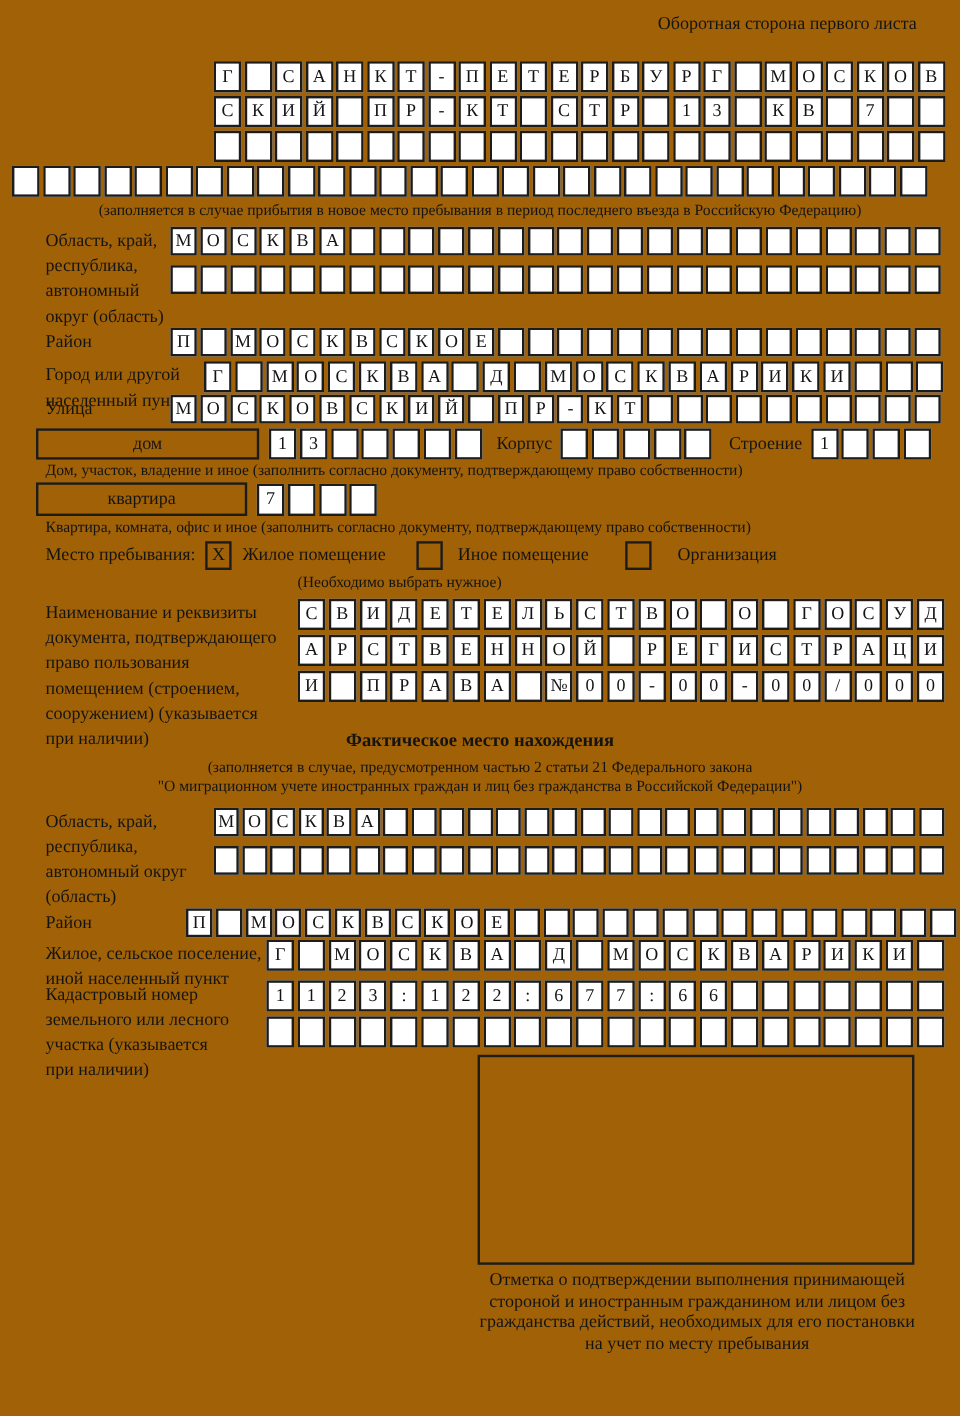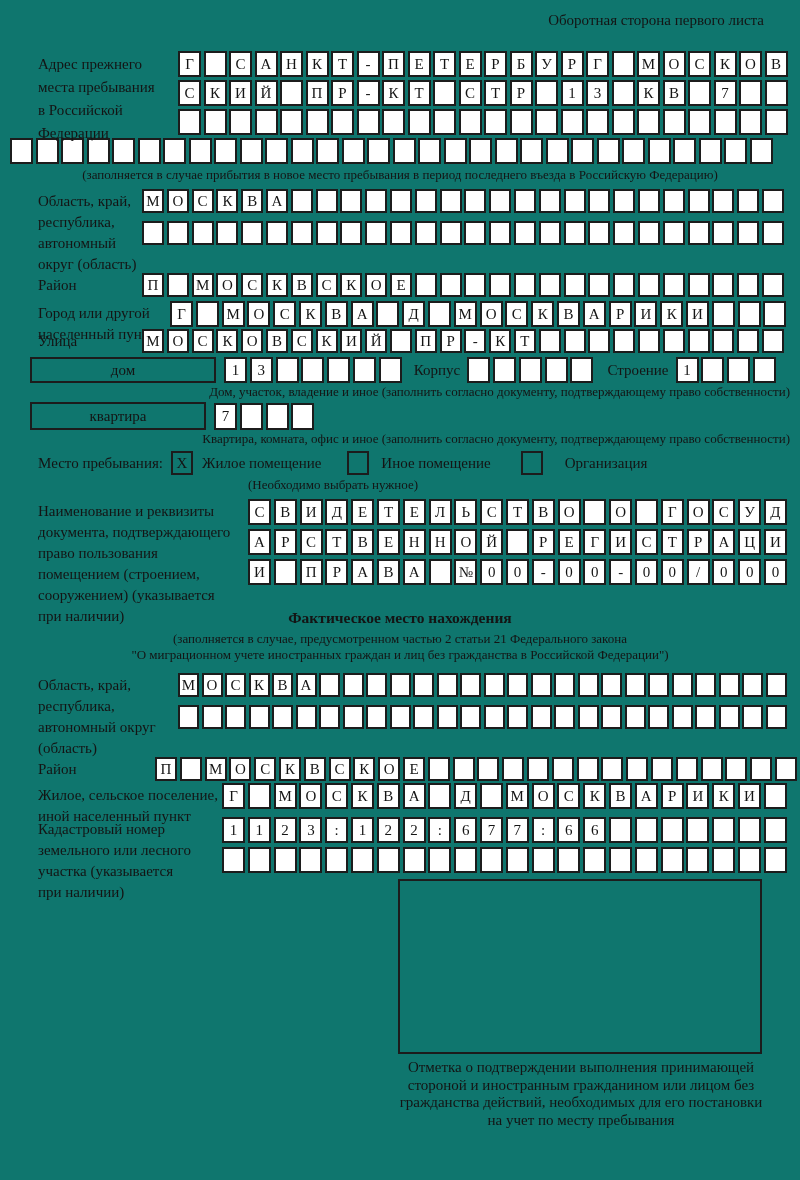--- a/index.html
+++ b/index.html
@@ -1,18 +1,18 @@
 <!DOCTYPE html>
 <html><head>
 <meta charset="utf-8">
 <style>
   html,body{margin:0;padding:0;background:#fff;}
   .page{
     width:800px;height:1180px;box-sizing:border-box;
-    padding:12px 10px 0 10px;background:#0f766e;color:#141414;
+    padding:12px 10px 0 10px;background:#a16207;color:#141414;
     font-family:"Liberation Serif","DejaVu Serif",serif;font-size:15px;
     overflow:hidden;position:relative;
   }
   .top-note{text-align:right;padding-right:26px;font-size:15px;}
 
   
   .row-group{position:relative;}
   .row-group > .label{
     position:absolute;left:0;top:2px;padding-left:28px;
     line-height:21px;white-space:pre-line;
@@ -54,21 +54,21 @@
   .dom-row{margin-top:4px;display:flex;align-items:center;}
   .wide-box{
     box-sizing:border-box;border:2px solid #1c1c1c;height:26px;
     display:flex;align-items:center;justify-content:center;flex:none;
   }
   .dom-box{width:186px;margin-left:20px;margin-right:8px;}
   .inline-lbl{flex:none;}
   .kvart-row{margin-top:2px;display:flex;align-items:center;}
   .kvart-box{width:176px;margin-left:20px;margin-right:8px;height:28px;}
   .kvart-row .cell{height:27px;}
-  .cap-left{margin-top:1px;padding-left:28px;text-align:right;}
+  .cap-left{margin-top:1px;padding-left:28px;}
 
   .place-row{margin-top:4px;display:flex;align-items:center;padding-left:28px;height:24px;}
   .checkbox{
     box-sizing:border-box;width:22px;height:24px;border:2px solid #1c1c1c;flex:none;
     display:flex;align-items:center;justify-content:center;font-size:15px;
   }
   .hint{margin-left:238px;margin-top:2px;}
 
   .g-doc{margin-top:6px;min-height:96px;}
   .g-doc .rows{margin-left:238px;gap:4px;}
@@ -94,24 +94,20 @@
   }
 </style>
 </head>
 <body>
 
 <div class="page">
 
   <div class="top-note">Оборотная сторона первого листа</div>
 
   <div class="row-group block1">
-    <div class="label">Адрес прежнего
-места пребывания
-в Российской
-Федерации</div>
     <div class="rows">
       <div class="cells cells-a">
           <div class="cell">Г</div>
           <div class="cell"></div>
           <div class="cell">С</div>
           <div class="cell">А</div>
           <div class="cell">Н</div>
           <div class="cell">К</div>
           <div class="cell">Т</div>
           <div class="cell">-</div>

